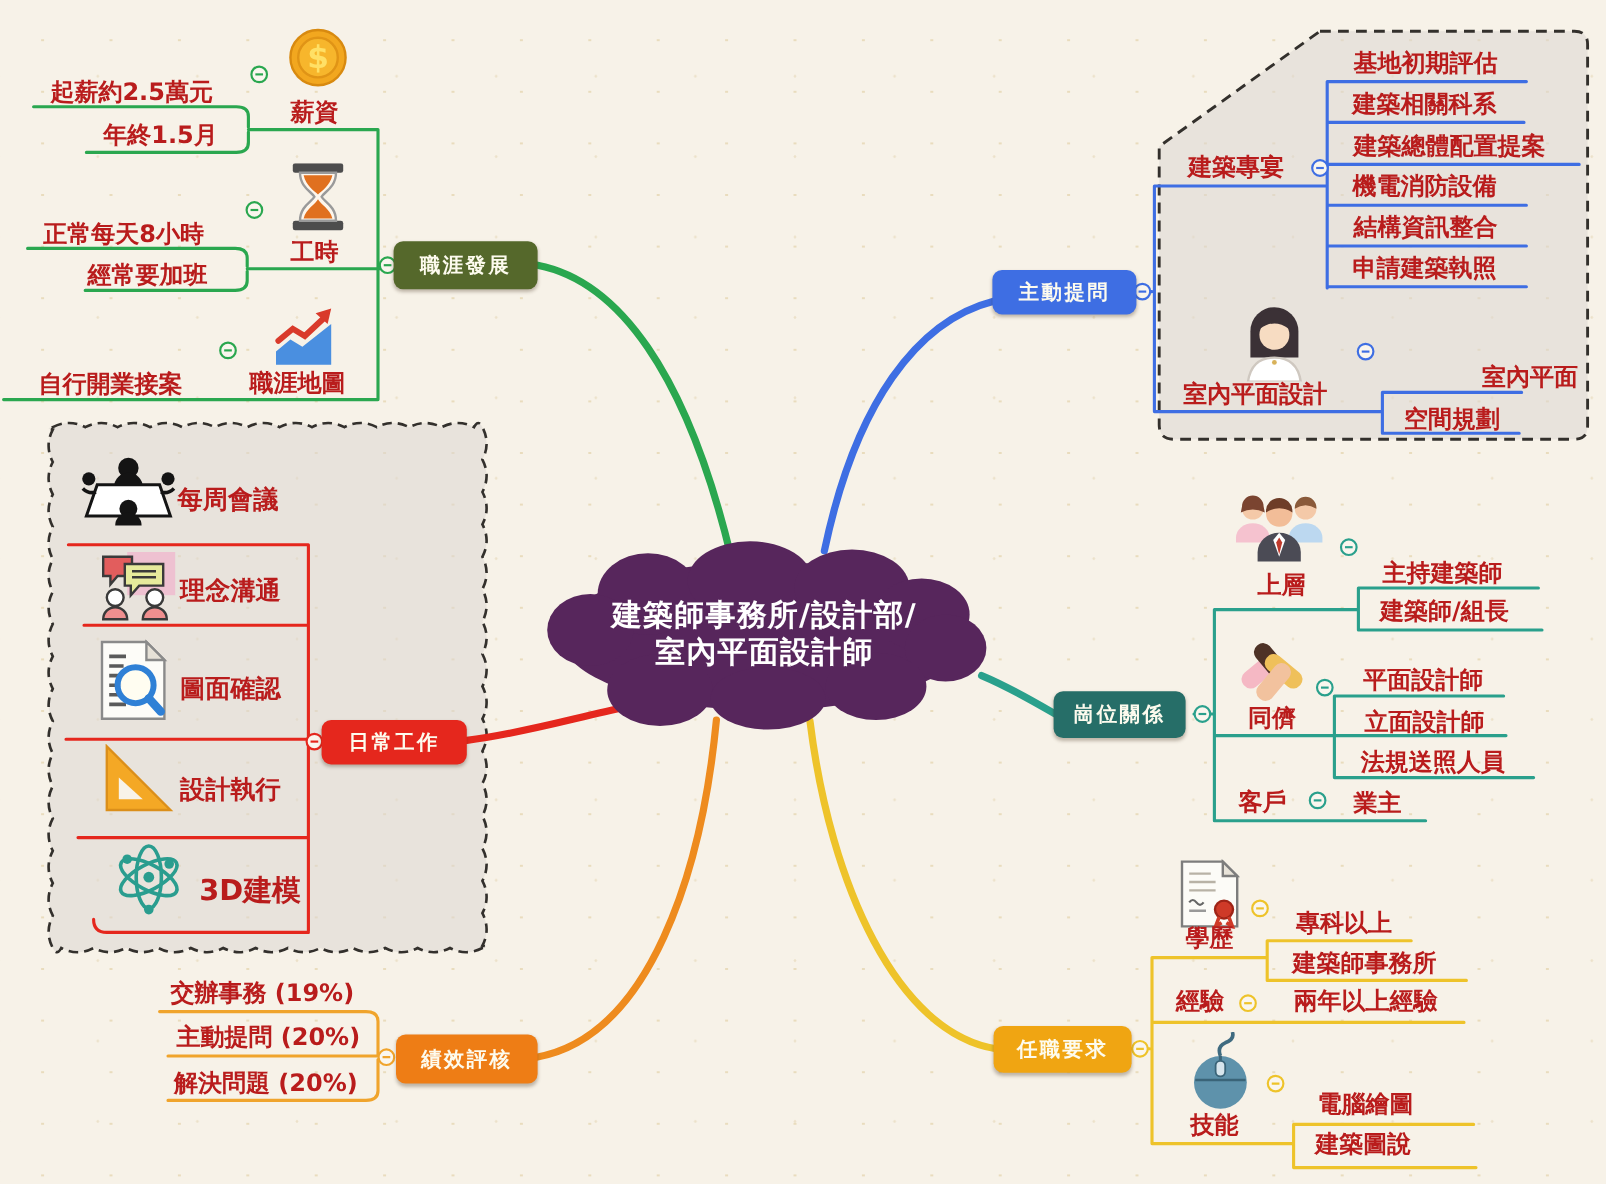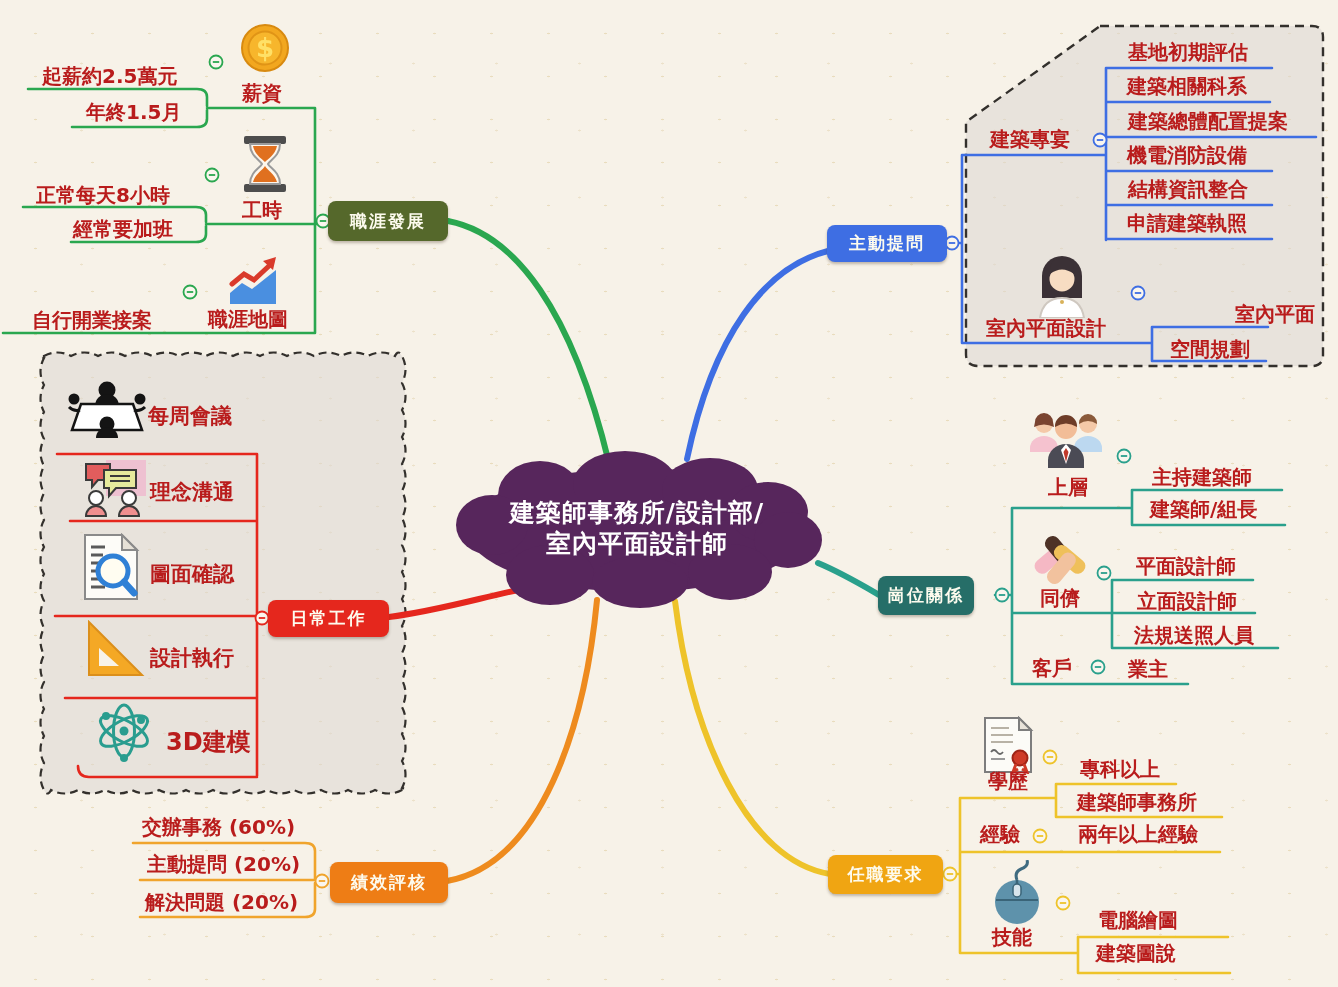--- a/index.html
+++ b/index.html
@@ -320,21 +320,21 @@
         <ellipse cx="30" cy="33" rx="26" ry="10.5" transform="rotate(90 30 33)"></ellipse>
       </g>
       <circle cx="30" cy="33" r="4.5" fill="#2a9d8f"></circle>
       <circle cx="12" cy="18" r="4" fill="#2a9d8f"></circle>
       <circle cx="47" cy="22" r="4" fill="#2a9d8f"></circle>
       <circle cx="30" cy="60" r="4" fill="#2a9d8f"></circle>
     </svg>
   </div>
   <span class="leaf" style="left:166px;top:726px;font-size:24px">3D建模</span>
 
-  <div class="bbox" style="left:878px;top:576px;width:96px;height:39px;background:#266e68">崗位關係</div>
+  <div class="bbox" style="left:878px;top:576px;width:110px;height:39px;background:#266e68">崗位關係</div>
 
   <div class="icon" style="left:1028px;top:408px">
     <svg width="76" height="64" viewBox="0 0 76 64">
       <circle cx="16" cy="16" r="9" fill="#f4c9a8"></circle>
       <path d="M7,14 a9,9 0 0 1 18,0 l1,5 q-10,-5 -20,0 z" fill="#7a4430"></path>
       <path d="M2,40 a14,12 0 0 1 28,0 v4 h-28 z" fill="#f5c2cf"></path>
       <circle cx="60" cy="16" r="9" fill="#f4c9a8"></circle>
       <path d="M51,15 a9,9 0 0 1 18,0 v1 q-9,-6 -18,0 z" fill="#8a5a3a"></path>
       <path d="M46,40 a14,12 0 0 1 28,0 v4 h-28 z" fill="#bcd8f0"></path>
       <circle cx="38" cy="20" r="11" fill="#f2bd98"></circle>
@@ -358,21 +358,21 @@
   </div>
   <span class="sub" style="left:1040px;top:585px">同儕</span>
   <span class="leaf" style="left:1136px;top:553px">平面設計師</span>
   <span class="leaf" style="left:1137px;top:588px">立面設計師</span>
   <span class="leaf" style="left:1134px;top:622px">法規送照人員</span>
 
   <span class="sub" style="left:1032px;top:655px">客戶</span>
   <span class="leaf" style="left:1128px;top:656px">業主</span>
 
   <div class="bbox" style="left:330px;top:862px;width:118px;height:41px;background:#ee7d15">績效評核</div>
-  <span class="leaf" style="left:142px;top:814px">交辦事務 (60%)</span>
+  <span class="leaf" style="left:142px;top:814px">交辦事務 (19%)</span>
   <span class="leaf" style="left:147px;top:851px">主動提問 (20%)</span>
   <span class="leaf" style="left:145px;top:889px">解決問題 (20%)</span>
 
   <div class="bbox" style="left:828px;top:855px;width:115px;height:39px;background:#f0a512">任職要求</div>
 
   <div class="icon" style="left:982px;top:716px">
     <svg width="52" height="58" viewBox="0 0 52 58">
       <path d="M3,2 H37 L49,14 V56 H3 Z" fill="#fcfbf7" stroke="#7d7d7d" stroke-width="2"></path>
       <path d="M37,2 V14 H49 Z" fill="#e8e3d9" stroke="#7d7d7d" stroke-width="2"></path>
       <path d="M9,12 h18 M9,19 h22 M9,26 h22" stroke="#b8b2a6" stroke-width="2"></path>

